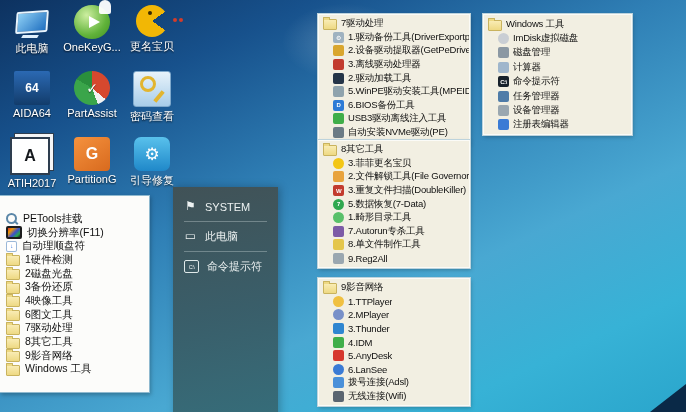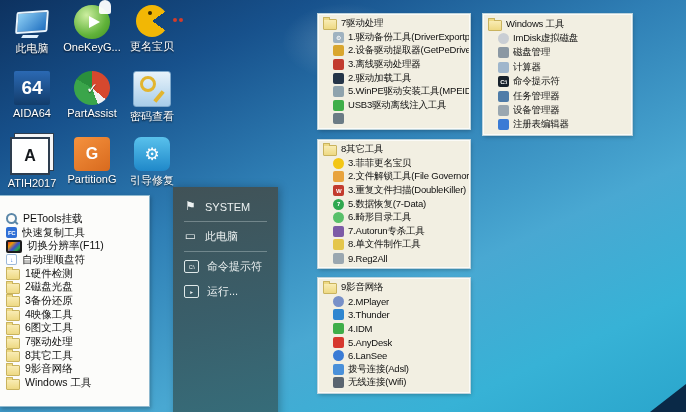--- a/index.html
+++ b/index.html
@@ -30,21 +30,21 @@
   .art[data-name="onekey-ghost-icon"]::after{content:"";border-left:11px solid #fff;
     border-top:6px solid transparent;border-bottom:6px solid transparent;margin-left:4px;}
   .art[data-name="onekey-ghost-icon"]::before{content:"";position:absolute;top:-5px;right:-1px;
     width:12px;height:14px;background:rgba(255,255,255,.95);border-radius:6px 6px 2px 2px;}
   .art[data-name="rename-pacman-icon"]{border-radius:50%;width:32px;height:32px;
     background:conic-gradient(from 0deg,#f2b705 0 55deg,rgba(0,0,0,0) 55deg 125deg,#f2b705 125deg 360deg);}
   .art[data-name="rename-pacman-icon"]::before{content:"";position:absolute;top:6px;left:12px;
     width:4px;height:4px;border-radius:50%;background:#3a2a00;}
   .art[data-name="rename-pacman-icon"]::after{content:"";position:absolute;top:13px;right:-9px;
     width:4px;height:4px;border-radius:50%;background:#d33c2a;box-shadow:6px 0 0 #d33c2a;}
-  .art[data-name="aida64-icon"]{background:linear-gradient(#2b69b3,#123c6b);font-size:19px;border-radius:2px;}
+  .art[data-name="aida64-icon"]{background:linear-gradient(#2b69b3,#123c6b);font-size:12px;border-radius:2px;}
   .art[data-name="partassist-icon"]{border-radius:50%;font-size:14px;text-shadow:0 1px 1px rgba(0,0,0,.5);
     background:conic-gradient(#d6482e 0 130deg,#f2f2f2 130deg 160deg,#3aa54a 160deg 300deg,#2a8f3c 300deg 360deg);}
   .art[data-name="password-view-icon"]{background:linear-gradient(#e8f3fb,#a8cde9);
     border:1px solid #7fa9cc;border-radius:3px;}
   .art[data-name="password-view-icon"]::before{content:"";position:absolute;top:4px;left:6px;
     width:10px;height:10px;border:3px solid #e2b52f;border-radius:50%;}
   .art[data-name="password-view-icon"]::after{content:"";position:absolute;bottom:3px;right:9px;
     width:4px;height:13px;background:#e2b52f;transform:rotate(40deg);}
   .art[data-name="atih2017-icon"]{background:#fff;color:#15181c;font-size:16px;border:2px solid #2e3d4f;
     box-shadow:4px -4px 0 -1px rgba(255,255,255,.95),4px -4px 0 0 #2e3d4f;margin-left:-4px;}
@@ -137,24 +137,20 @@
         <div class="cap" data-name="desktop-icon-label">引导修复</div>
       </div>
     </div>
 
   <div class="left-menu" data-name="left-quicklaunch-panel">
       <div class="menu-item" data-name="left-menu-item">
         <span data-name="magnifier-icon" class="icon-mag"></span>
         <span class="label" data-name="menu-item-label">PETools挂载</span>
       </div>
       <div class="menu-item" data-name="left-menu-item">
-        <span data-name="fastcopy-icon" class="chip" style="background: rgb(47, 111, 214);">FC</span>
-        <span class="label" data-name="menu-item-label">快速复制工具</span>
-      </div>
-      <div class="menu-item" data-name="left-menu-item">
         <span data-name="resolution-monitor-icon" class="chip chip-screen" style="background: rgb(28, 28, 28);"></span>
         <span class="label" data-name="menu-item-label">切换分辨率(F11)</span>
       </div>
       <div class="menu-item" data-name="left-menu-item">
         <span data-name="auto-arrange-arrow-icon" class="chip" style="background: rgb(255, 255, 255); box-shadow: rgb(155, 184, 216) 0px 0px 0px 1px inset; color: rgb(47, 111, 214);">↓</span>
         <span class="label" data-name="menu-item-label">自动理顺盘符</span>
       </div>
       <div class="menu-item" data-name="left-menu-item">
         <span data-name="folder-icon" class="icon-folder"></span>
         <span class="label" data-name="menu-item-label">1硬件检测</span>
@@ -201,24 +197,20 @@
       <div class="menu-sep" data-name="menu-separator"></div>
       <div class="smenu-item" data-name="system-menu-item">
         <span data-name="computer-icon" class="oplain">▭</span>
         <span class="label" data-name="menu-item-label">此电脑</span>
       </div>
       <div class="menu-sep" data-name="menu-separator"></div>
       <div class="smenu-item" data-name="system-menu-item">
         <span data-name="cmd-icon" class="ochip">C:\</span>
         <span class="label" data-name="menu-item-label">命令提示符</span>
       </div>
-      <div class="smenu-item" data-name="system-menu-item">
-        <span data-name="run-icon" class="ochip">▸</span>
-        <span class="label" data-name="menu-item-label">运行...</span>
-      </div>
     </div>
 
   <div class="menu-panel panel-drivers" data-name="menu-panel-drivers">
     <div class="row header" data-name="menu-header-drivers">
       <span class="icon-folder" data-name="folder-icon"></span>
       <span class="label" data-name="menu-header-label">7驱动处理</span>
     </div>
     <div data-name="menu-items-drivers">
         <div class="row" data-name="menu-item">
           <span data-name="gear-icon" class="chip" style="background: rgb(159, 178, 192);">⚙</span>
@@ -234,25 +226,30 @@
         </div>
         <div class="row" data-name="menu-item">
           <span data-name="driver-load-icon" class="chip" style="background: rgb(36, 52, 71);"></span>
           <span class="label" data-name="menu-item-label">2.驱动加载工具</span>
         </div>
         <div class="row" data-name="menu-item">
           <span data-name="winpe-driver-install-icon" class="chip" style="background: rgb(143, 163, 173);"></span>
           <span class="label" data-name="menu-item-label">5.WinPE驱动安装工具(MPEIDRV)</span>
         </div>
         <div class="row" data-name="menu-item">
+          <span data-name="bios-backup-icon" class="chip" style="background: rgb(45, 123, 214);">D</span>
+          <span class="label" data-name="menu-item-label">6.BIOS备份工具</span>
+        </div>
+        <div class="row" data-name="menu-item">
           <span data-name="usb3-inject-icon" class="chip" style="background: rgb(63, 174, 73);"></span>
           <span class="label" data-name="menu-item-label">USB3驱动离线注入工具</span>
         </div>
         <div class="row" data-name="menu-item">
           <span data-name="nvme-driver-icon" class="chip" style="background: rgb(107, 123, 133);"></span>
+          <span class="label" data-name="menu-item-label">自动安装NVMe驱动(PE)</span>
         </div>
       </div>
   </div>
 
   <div class="menu-panel panel-others" data-name="menu-panel-others">
     <div class="row header" data-name="menu-header-others">
       <span class="icon-folder" data-name="folder-icon"></span>
       <span class="label" data-name="menu-header-label">8其它工具</span>
     </div>
     <div data-name="menu-items-others">
@@ -267,21 +264,21 @@
         <div class="row" data-name="menu-item">
           <span data-name="doublekiller-icon" class="chip" style="background: rgb(194, 59, 46);">W</span>
           <span class="label" data-name="menu-item-label">3.重复文件扫描(DoubleKiller)</span>
         </div>
         <div class="row" data-name="menu-item">
           <span data-name="seven-data-icon" class="chip" style="background: rgb(47, 168, 79); border-radius: 50%;">7</span>
           <span class="label" data-name="menu-item-label">5.数据恢复(7-Data)</span>
         </div>
         <div class="row" data-name="menu-item">
           <span data-name="malformed-dir-icon" class="chip" style="background: rgb(89, 192, 106); border-radius: 50%;"></span>
-          <span class="label" data-name="menu-item-label">6.畸形目录工具</span>
+          <span class="label" data-name="menu-item-label">1.畸形目录工具</span>
         </div>
         <div class="row" data-name="menu-item">
           <span data-name="autorun-killer-icon" class="chip" style="background: rgb(125, 91, 166);"></span>
           <span class="label" data-name="menu-item-label">7.Autorun专杀工具</span>
         </div>
         <div class="row" data-name="menu-item">
           <span data-name="single-file-maker-icon" class="chip" style="background: rgb(228, 198, 75);"></span>
           <span class="label" data-name="menu-item-label">8.单文件制作工具</span>
         </div>
         <div class="row" data-name="menu-item">
@@ -291,20 +288,24 @@
       </div>
   </div>
 
   <div class="menu-panel panel-media" data-name="menu-panel-media">
     <div class="row header" data-name="menu-header-media">
       <span class="icon-folder" data-name="folder-icon"></span>
       <span class="label" data-name="menu-header-label">9影音网络</span>
     </div>
     <div data-name="menu-items-media">
         <div class="row" data-name="menu-item">
+          <span data-name="ttplayer-duck-icon" class="chip" style="background: rgb(240, 192, 64); border-radius: 50%;"></span>
+          <span class="label" data-name="menu-item-label">1.TTPlayer</span>
+        </div>
+        <div class="row" data-name="menu-item">
           <span data-name="mplayer-icon" class="chip" style="background: rgb(120, 144, 200); border-radius: 50%;"></span>
           <span class="label" data-name="menu-item-label">2.MPlayer</span>
         </div>
         <div class="row" data-name="menu-item">
           <span data-name="thunder-icon" class="chip" style="background: rgb(47, 134, 208);"></span>
           <span class="label" data-name="menu-item-label">3.Thunder</span>
         </div>
         <div class="row" data-name="menu-item">
           <span data-name="idm-icon" class="chip" style="background: rgb(63, 174, 73);"></span>
           <span class="label" data-name="menu-item-label">4.IDM</span>

